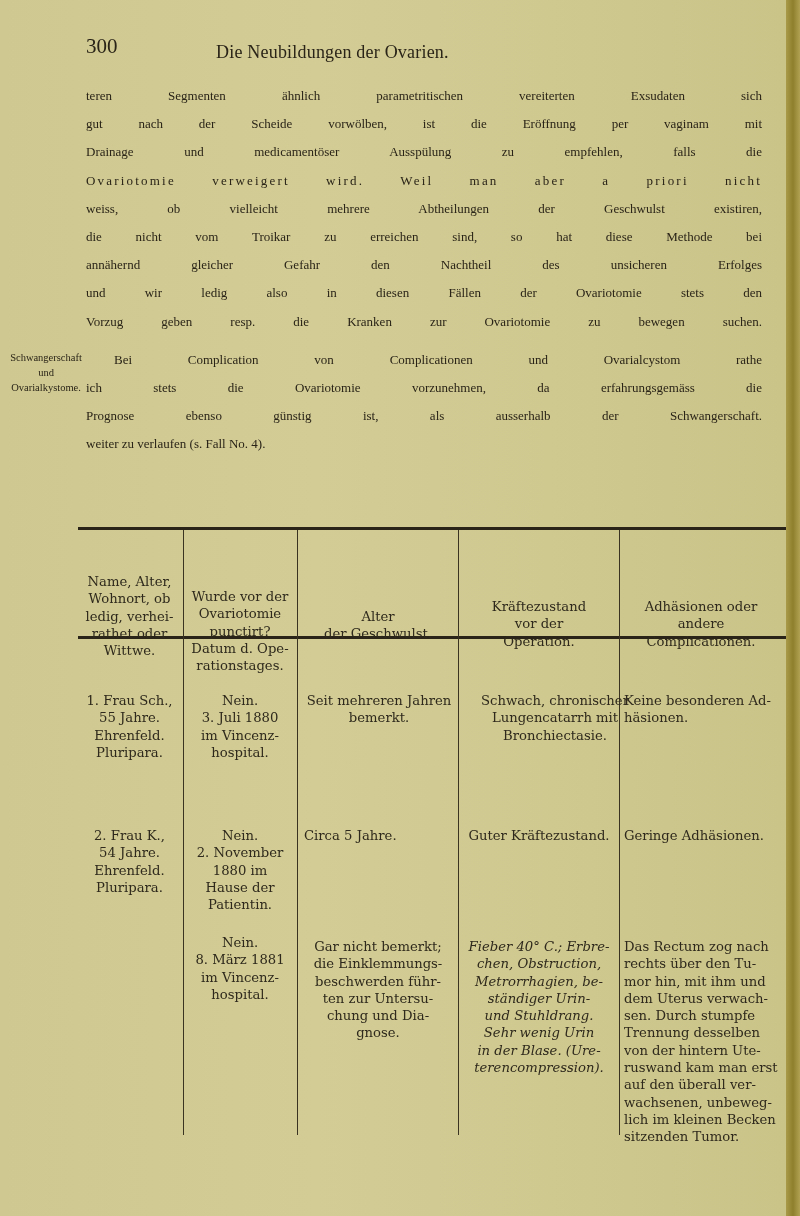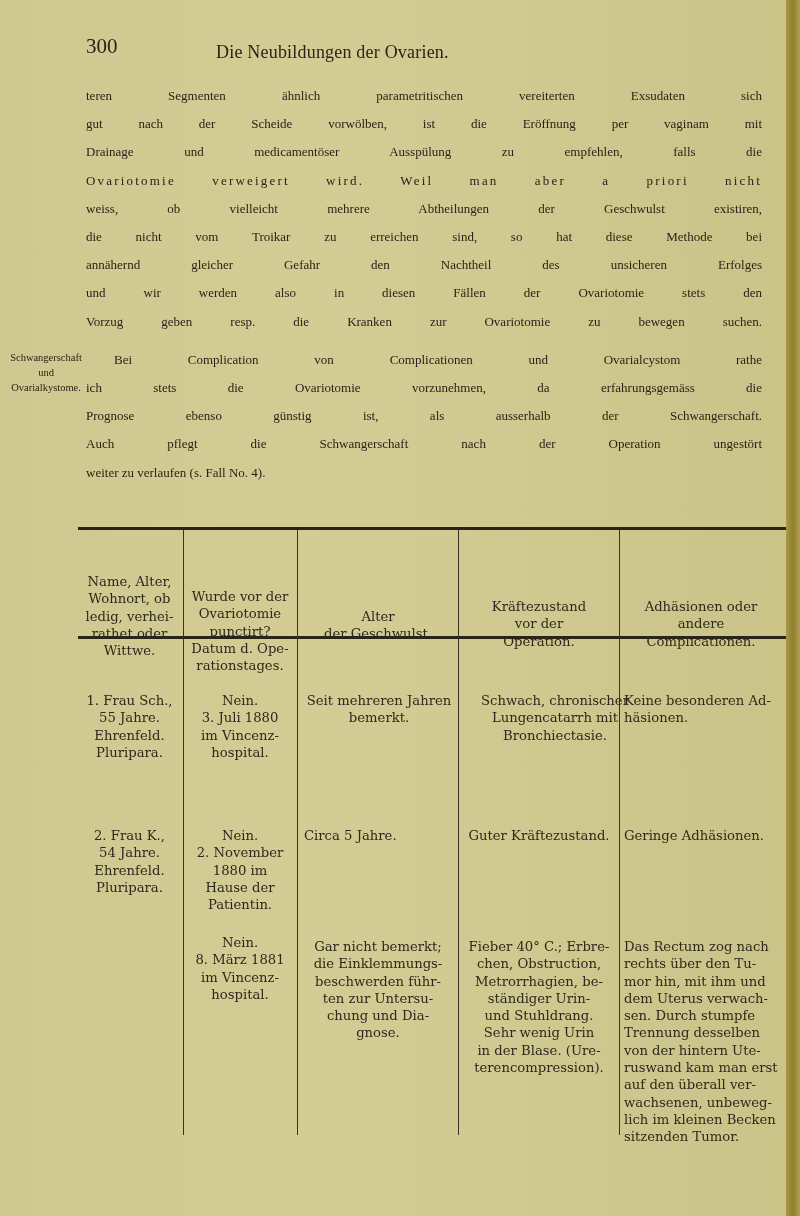--- a/index.html
+++ b/index.html
@@ -64,27 +64,26 @@
   </div>
 
   <div class="body-text">
     <p>teren Segmenten ähnlich parametritischen vereiterten Exsudaten sich</p>
     <p>gut nach der Scheide vorwölben, ist die Eröffnung per vaginam mit</p>
     <p>Drainage und medicamentöser Ausspülung zu empfehlen, falls die</p>
     <p class="spaced">Ovariotomie verweigert wird. Weil man aber a priori nicht</p>
     <p>weiss, ob vielleicht mehrere Abtheilungen der Geschwulst existiren,</p>
     <p>die nicht vom Troikar zu erreichen sind, so hat diese Methode bei</p>
     <p>annähernd gleicher Gefahr den Nachtheil des unsicheren Erfolges</p>
-    <p>und wir werden also in diesen Fällen der Ovariotomie stets den</p>
+    <p>und wir ledig also in diesen Fällen der Ovariotomie stets den</p>
     <p>Vorzug geben resp. die Kranken zur Ovariotomie zu bewegen suchen.</p>
 
     <p class="para2 indent">Bei Complication von Complicationen und Ovarialcystom rathe</p>
     <p>ich stets die Ovariotomie vorzunehmen, da erfahrungsgemäss die</p>
     <p>Prognose ebenso günstig ist, als ausserhalb der Schwangerschaft.</p>
-    <p>Auch pflegt die Schwangerschaft nach der Operation ungestört</p>
     <p class="last">weiter zu verlaufen (s. Fall No. 4).</p>
   </div>
 
   <div class="margin-note">
     <div>Schwangerschaft</div>
     <div>und</div>
     <div>Ovarialkystome.</div>
   </div>
 
 
@@ -148,21 +147,21 @@
     <div class="cell" style="left:107px; top:374px; width:110px;">Nein.
 8. März 1881
 im Vincenz-
 hospital.</div>
     <div class="cell" style="left:222px; top:378px; width:156px;">Gar nicht bemerkt;
 die Einklemmungs-
 beschwerden führ-
 ten zur Untersu-
 chung und Dia-
 gnose.</div>
-    <div class="cell" style="left:382px; top:378px; width:158px;">Fieber 40° C.; Erbre-
+    <div class="cell" style="left:382px; top:378px; width:158px;font-style:italic;">Fieber 40° C.; Erbre-
 chen, Obstruction,
 Metrorrhagien, be-
 ständiger Urin-
 und Stuhldrang.
 Sehr wenig Urin
 in der Blase. (Ure-
 terencompression).</div>
     <div class="cell left" style="left:546px; top:378px; width:162px; overflow:hidden;">Das Rectum zog nach
 rechts über den Tu-
 mor hin, mit ihm und

